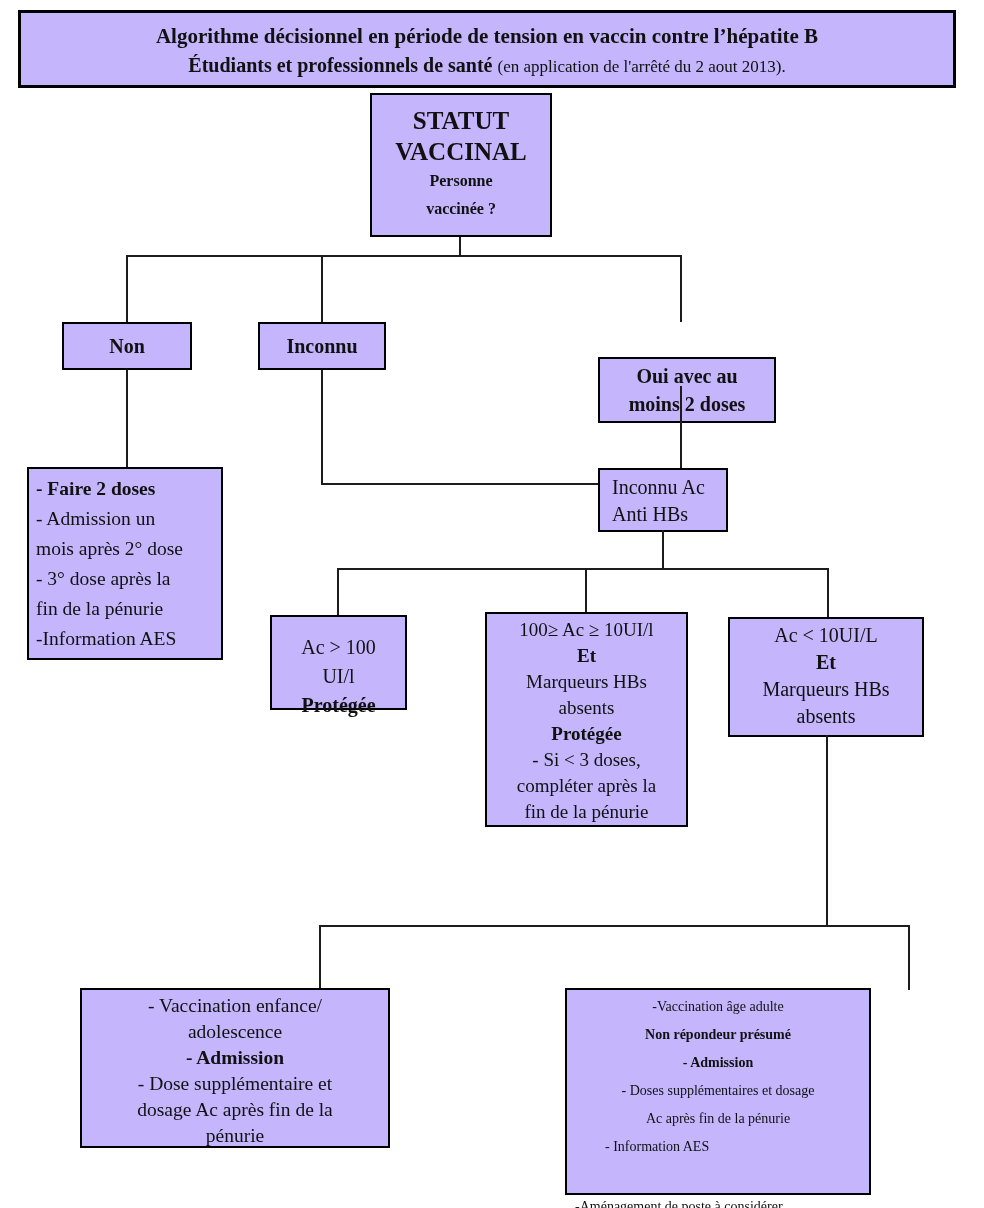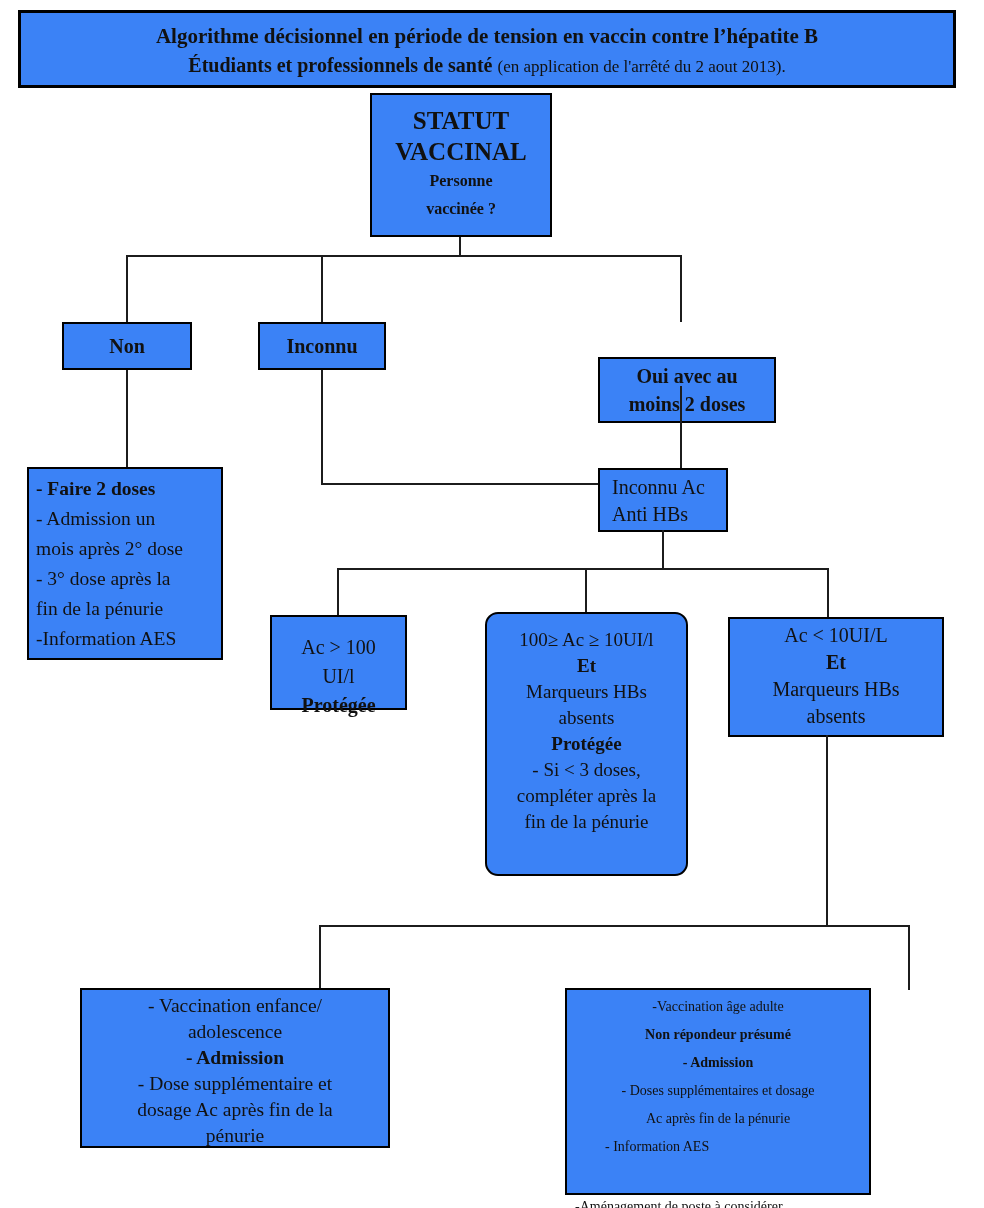--- a/index.html
+++ b/index.html
@@ -2,21 +2,21 @@
 <html><head>
 <meta charset="utf-8">
 <style>
   html,body{margin:0;padding:0;background:#ffffff;}
   #stage{
     position:relative;width:984px;height:1208px;background:#ffffff;
     font-family:"Liberation Serif","DejaVu Serif",serif;color:#111;
     overflow:hidden;
   }
   .box{
-    position:absolute;border:2px solid #000000;background:#3b82f6;
+    position:absolute;border:2px solid #000000;background:#c4b5fd;
     box-sizing:border-box;text-align:center;line-height:1.3;
   }
   .ln{white-space:nowrap;}
   .b{font-weight:bold;}
   .line{position:absolute;background:#1c1c1c;}
 
   
   #title-box{left:18px;top:10px;width:938px;height:78px;border-width:3px;padding-top:9px;}
   #title-box .t1{font-size:21px;font-weight:bold;line-height:28px;}
   #title-box .t2{font-size:20px;line-height:30px;}
@@ -28,22 +28,22 @@
   #nd-root .sm{font-size:16px;line-height:28px;}
 
   #nd-non{left:62px;top:322px;width:130px;height:48px;font-size:20px;line-height:44px;}
   #nd-inconnu{left:258px;top:322px;width:128px;height:48px;font-size:20px;line-height:44px;}
   #nd-oui{left:598px;top:322px;width:178px;height:66px;font-size:20px;line-height:28px;padding-top:3px;margin-top:35px;}
 
   #nd-faire{left:27px;top:467px;width:196px;height:193px;text-align:left;font-size:19.5px;line-height:30px;padding:5px 4px 0 7px;}
   #nd-dosage{left:598px;top:468px;width:130px;height:64px;text-align:left;font-size:20px;line-height:27px;padding:4px 0 0 12px;}
 
   #nd-ach{left:270px;top:615px;width:137px;height:95px;font-size:20px;line-height:29px;padding-top:16px;}
-  #nd-acm{left:485px;top:612px;width:203px;height:264px;font-size:19px;line-height:26px;padding-top:13px;border-radius:13px;}
-  #nd-acl{left:728px;top:617px;width:216px;height:120px;font-size:20px;line-height:27px;padding-top:3px;}
+  #nd-acm{left:485px;top:612px;width:203px;height:215px;font-size:19px;line-height:26px;padding-top:3px;}
+  #nd-acl{left:728px;top:617px;width:196px;height:120px;font-size:20px;line-height:27px;padding-top:3px;}
 
   #nd-child{left:80px;top:988px;width:310px;height:160px;font-size:19.5px;line-height:26px;padding-top:3px;}
   #nd-adult{left:565px;top:988px;width:306px;height:207px;font-size:14px;line-height:28px;padding-top:3px;}
   .al{text-align:left;padding-left:38px;}
   .al2{text-align:left;padding-left:8px;white-space:nowrap;margin-top:32px;}
 
   
   #cn-root-v{left:459px;top:237px;width:2px;height:20px;}
   #cn-l1-h{left:126px;top:255px;width:556px;height:2px;}
   #cn-non-v{left:126px;top:255px;width:2px;height:67px;}

